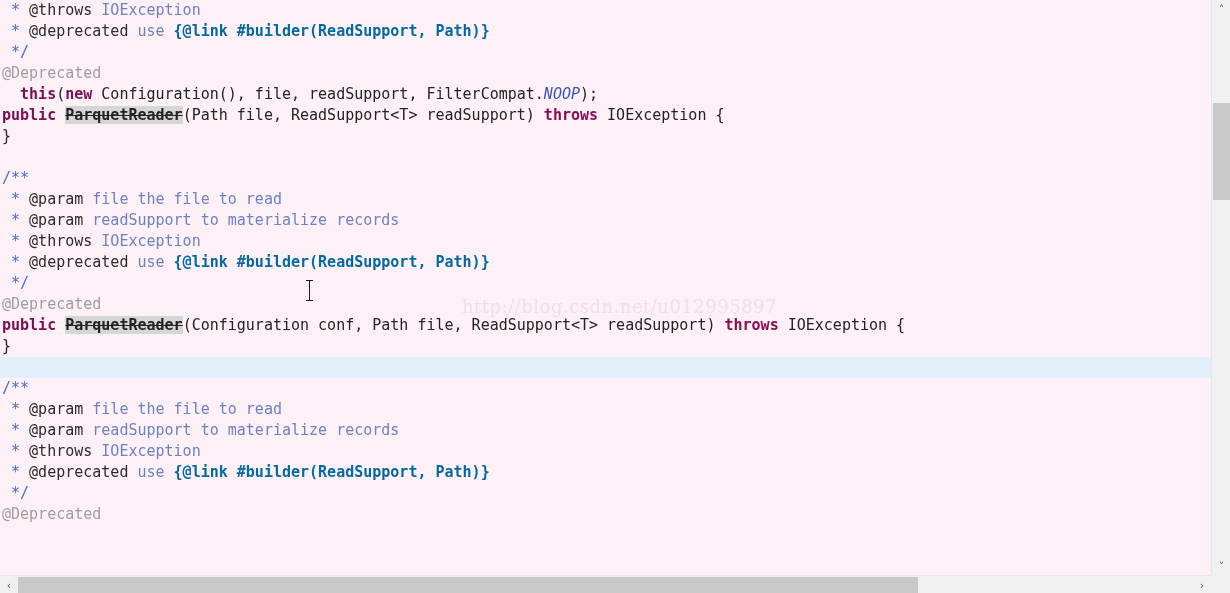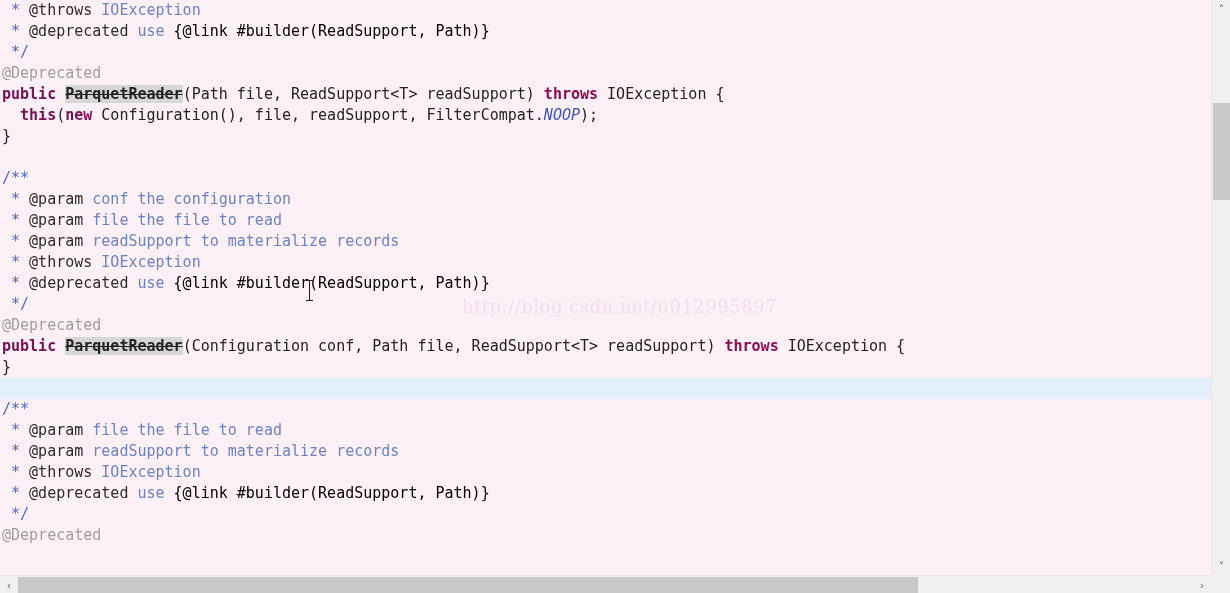--- a/index.html
+++ b/index.html
@@ -52,21 +52,21 @@
   }
   .code-line.current {
     background: #e3effb;
     width: 1211px;
   }
 
   
   .t-jdoc        { color: #4a6bd6; }           , { } of javadoc */
   .t-jdoc-tag    { color: #5f7fd6; font-weight: bold; }  
   .t-jdoc-text   { color: #6b82c4; }          
-  .t-jdoc-link   { color: #000000; }          
+  .t-jdoc-link   { color: #0369a1; font-weight: bold; }          
   .t-anno        { color: #9e9e9e; }          
   .t-kw          { color: #7a0f52; font-weight: bold; }  
   .t-kw2         { color: #8f0b4f; font-weight: bold; }  
   .t-plain       { color: #232323; }
   .t-static      { color: #3a52c0; font-style: italic; } 
   .t-deprecated-name {
     color: #232323;
     font-weight: bold;
     text-decoration: line-through;
   }
@@ -189,26 +189,25 @@
 <body>
 
 <div id="editor-window" style="background: rgb(253, 240, 247);">
 
   <div id="code-viewport" style="background: rgb(253, 240, 247);">
     <div id="code-surface">
         <div class="code-line" id="line-throws-ioexception-1"><span class="t-jdoc"> * </span><span class="t-jdoc-tag">@throws</span><span class="t-jdoc-text"> IOException</span></div>
         <div class="code-line" id="line-deprecated-use-link-1"><span class="t-jdoc"> * </span><span class="t-jdoc-tag">@deprecated</span><span class="t-jdoc-text"> use </span><span class="t-jdoc-link">{@link #builder(ReadSupport, Path)}</span></div>
         <div class="code-line" id="line-comment-close-1"><span class="t-jdoc"> */</span></div>
         <div class="code-line" id="line-annotation-deprecated-1"><span class="t-anno">@Deprecated</span></div>
+        <div class="code-line" id="line-this-new-configuration"><span class="t-plain">  </span><span class="t-kw">this</span><span class="t-plain">(</span><span class="t-kw">new</span><span class="t-plain"> Configuration(), file, readSupport, FilterCompat.</span><span class="t-static">NOOP</span><span class="t-plain">);</span></div>
         <div class="code-line" id="line-ctor-path-readsupport"><span class="t-kw">public</span><span class="t-plain"> </span><span class="t-deprecated-name t-occurrence">ParquetReader</span><span class="t-plain">(Path file, ReadSupport&lt;T&gt; readSupport) </span><span class="t-kw2">throws</span><span class="t-plain"> IOException {</span></div>
-        <div class="code-line" id="line-this-new-configuration"><span class="t-plain">  </span><span class="t-kw">this</span><span class="t-plain">(</span><span class="t-kw">new</span><span class="t-plain"> Configuration(), file, readSupport, FilterCompat.</span><span class="t-static">NOOP</span><span class="t-plain">);</span></div>
         <div class="code-line" id="line-close-brace-1"><span class="t-plain">}</span></div>
         <div class="code-line" id="line-blank-1"><span class="t-plain"></span></div>
         <div class="code-line" id="line-javadoc-open-1"><span class="t-jdoc">/**</span></div>
-        <div class="code-line" id="line-param-conf"><span class="t-jdoc"> * </span><span class="t-jdoc-tag">@param</span><span class="t-jdoc-text"> conf the configuration</span></div>
         <div class="code-line" id="line-param-file-1"><span class="t-jdoc"> * </span><span class="t-jdoc-tag">@param</span><span class="t-jdoc-text"> file the file to read</span></div>
         <div class="code-line" id="line-param-readsupport-1"><span class="t-jdoc"> * </span><span class="t-jdoc-tag">@param</span><span class="t-jdoc-text"> readSupport to materialize records</span></div>
         <div class="code-line" id="line-throws-ioexception-2"><span class="t-jdoc"> * </span><span class="t-jdoc-tag">@throws</span><span class="t-jdoc-text"> IOException</span></div>
         <div class="code-line" id="line-deprecated-use-link-2"><span class="t-jdoc"> * </span><span class="t-jdoc-tag">@deprecated</span><span class="t-jdoc-text"> use </span><span class="t-jdoc-link">{@link #builder(ReadSupport, Path)}</span></div>
         <div class="code-line" id="line-comment-close-2"><span class="t-jdoc"> */</span></div>
         <div class="code-line" id="line-annotation-deprecated-2"><span class="t-anno">@Deprecated</span></div>
         <div class="code-line" id="line-ctor-conf-path-readsupport"><span class="t-kw">public</span><span class="t-plain"> </span><span class="t-deprecated-name t-occurrence">ParquetReader</span><span class="t-plain">(Configuration conf, Path file, ReadSupport&lt;T&gt; readSupport) </span><span class="t-kw2">throws</span><span class="t-plain"> IOException {</span></div>
         <div class="code-line" id="line-close-brace-2"><span class="t-plain">}</span></div>
         <div class="code-line current" id="line-blank-current"><span class="t-plain"></span></div>
         <div class="code-line" id="line-javadoc-open-2"><span class="t-jdoc">/**</span></div>

